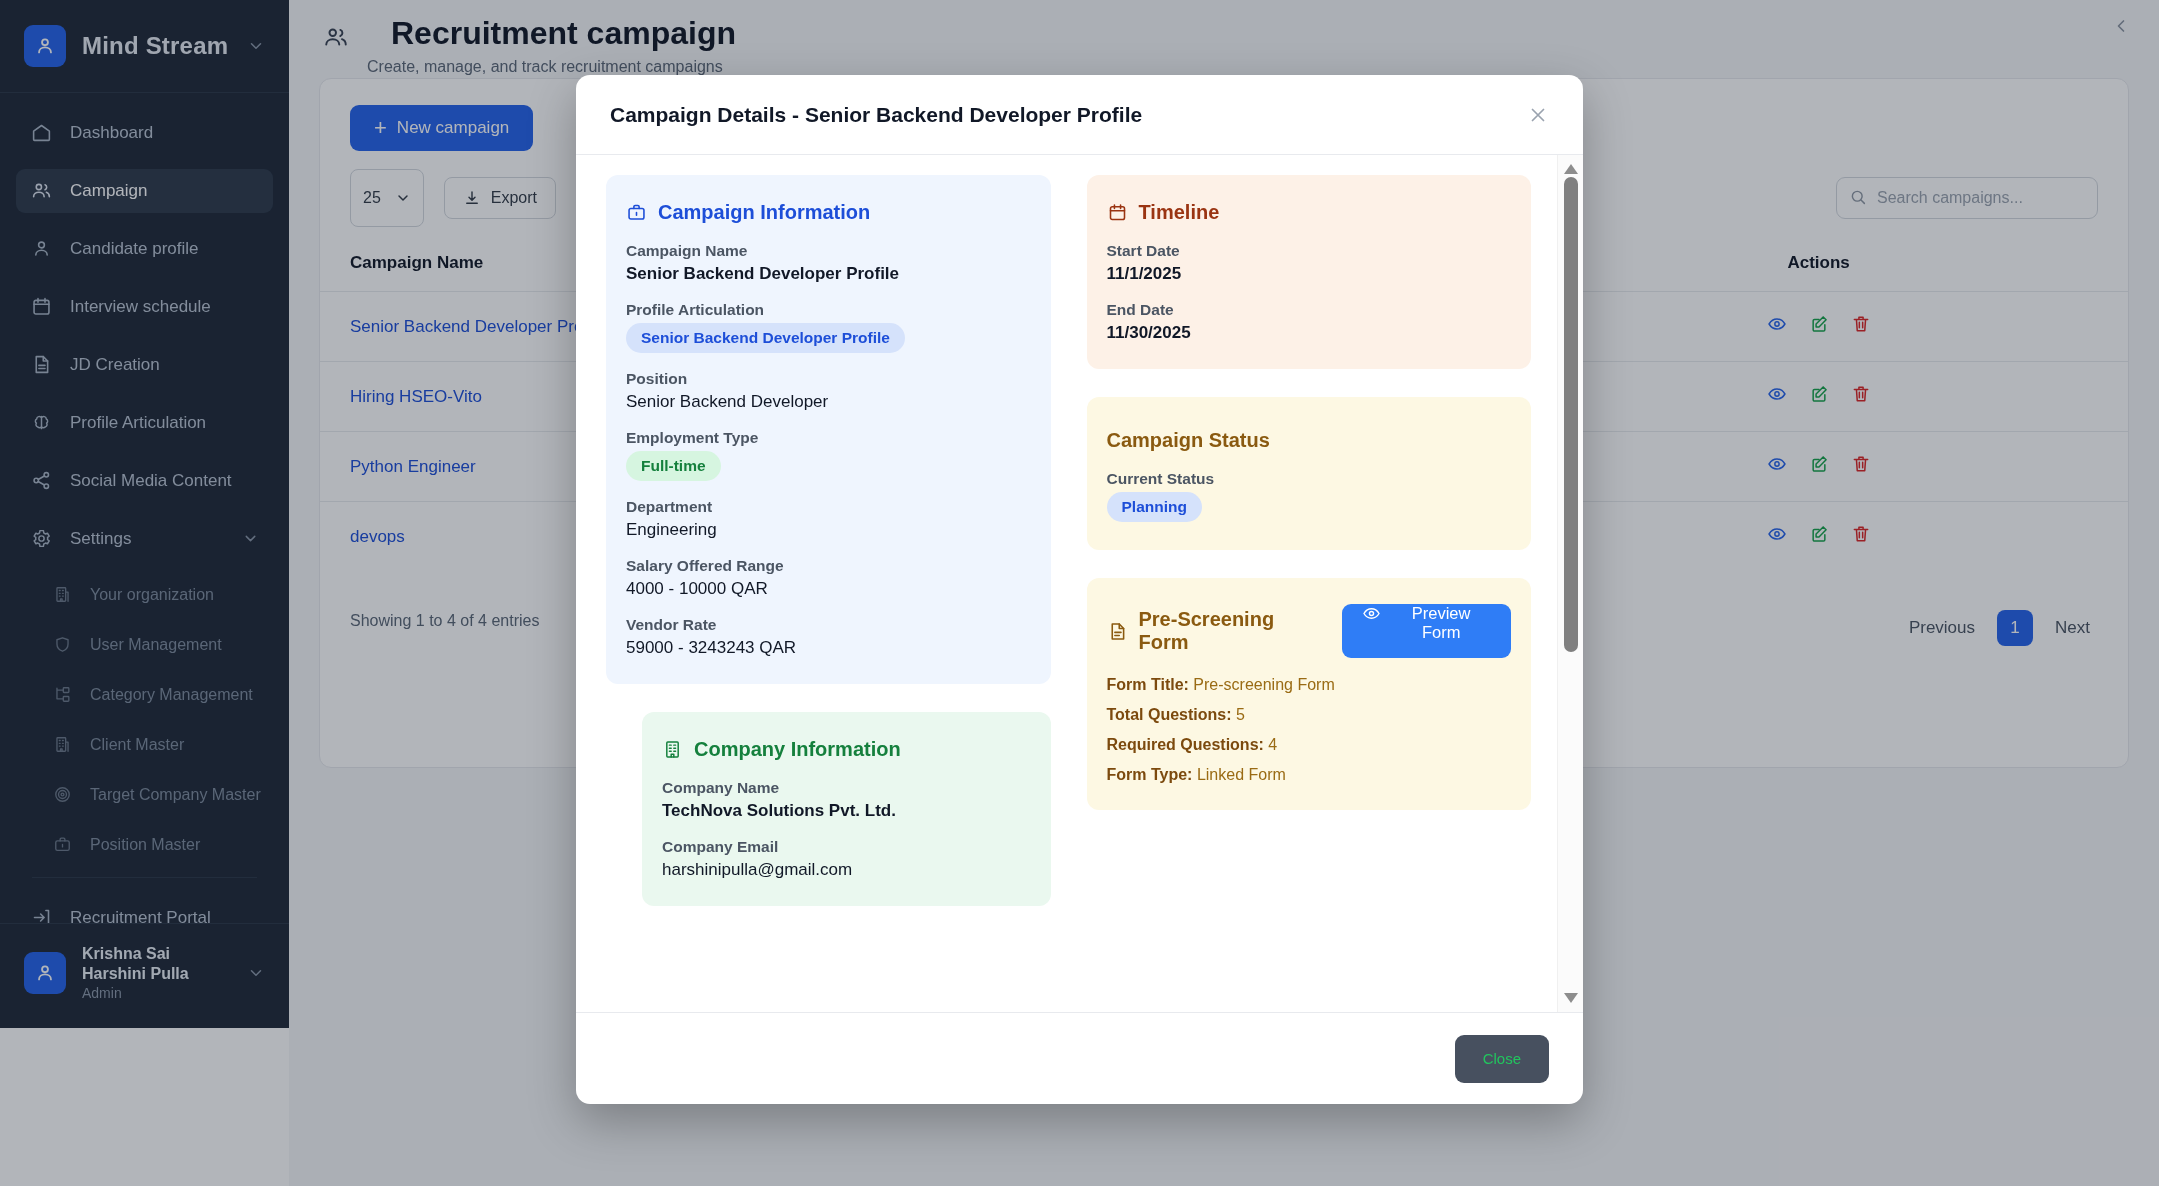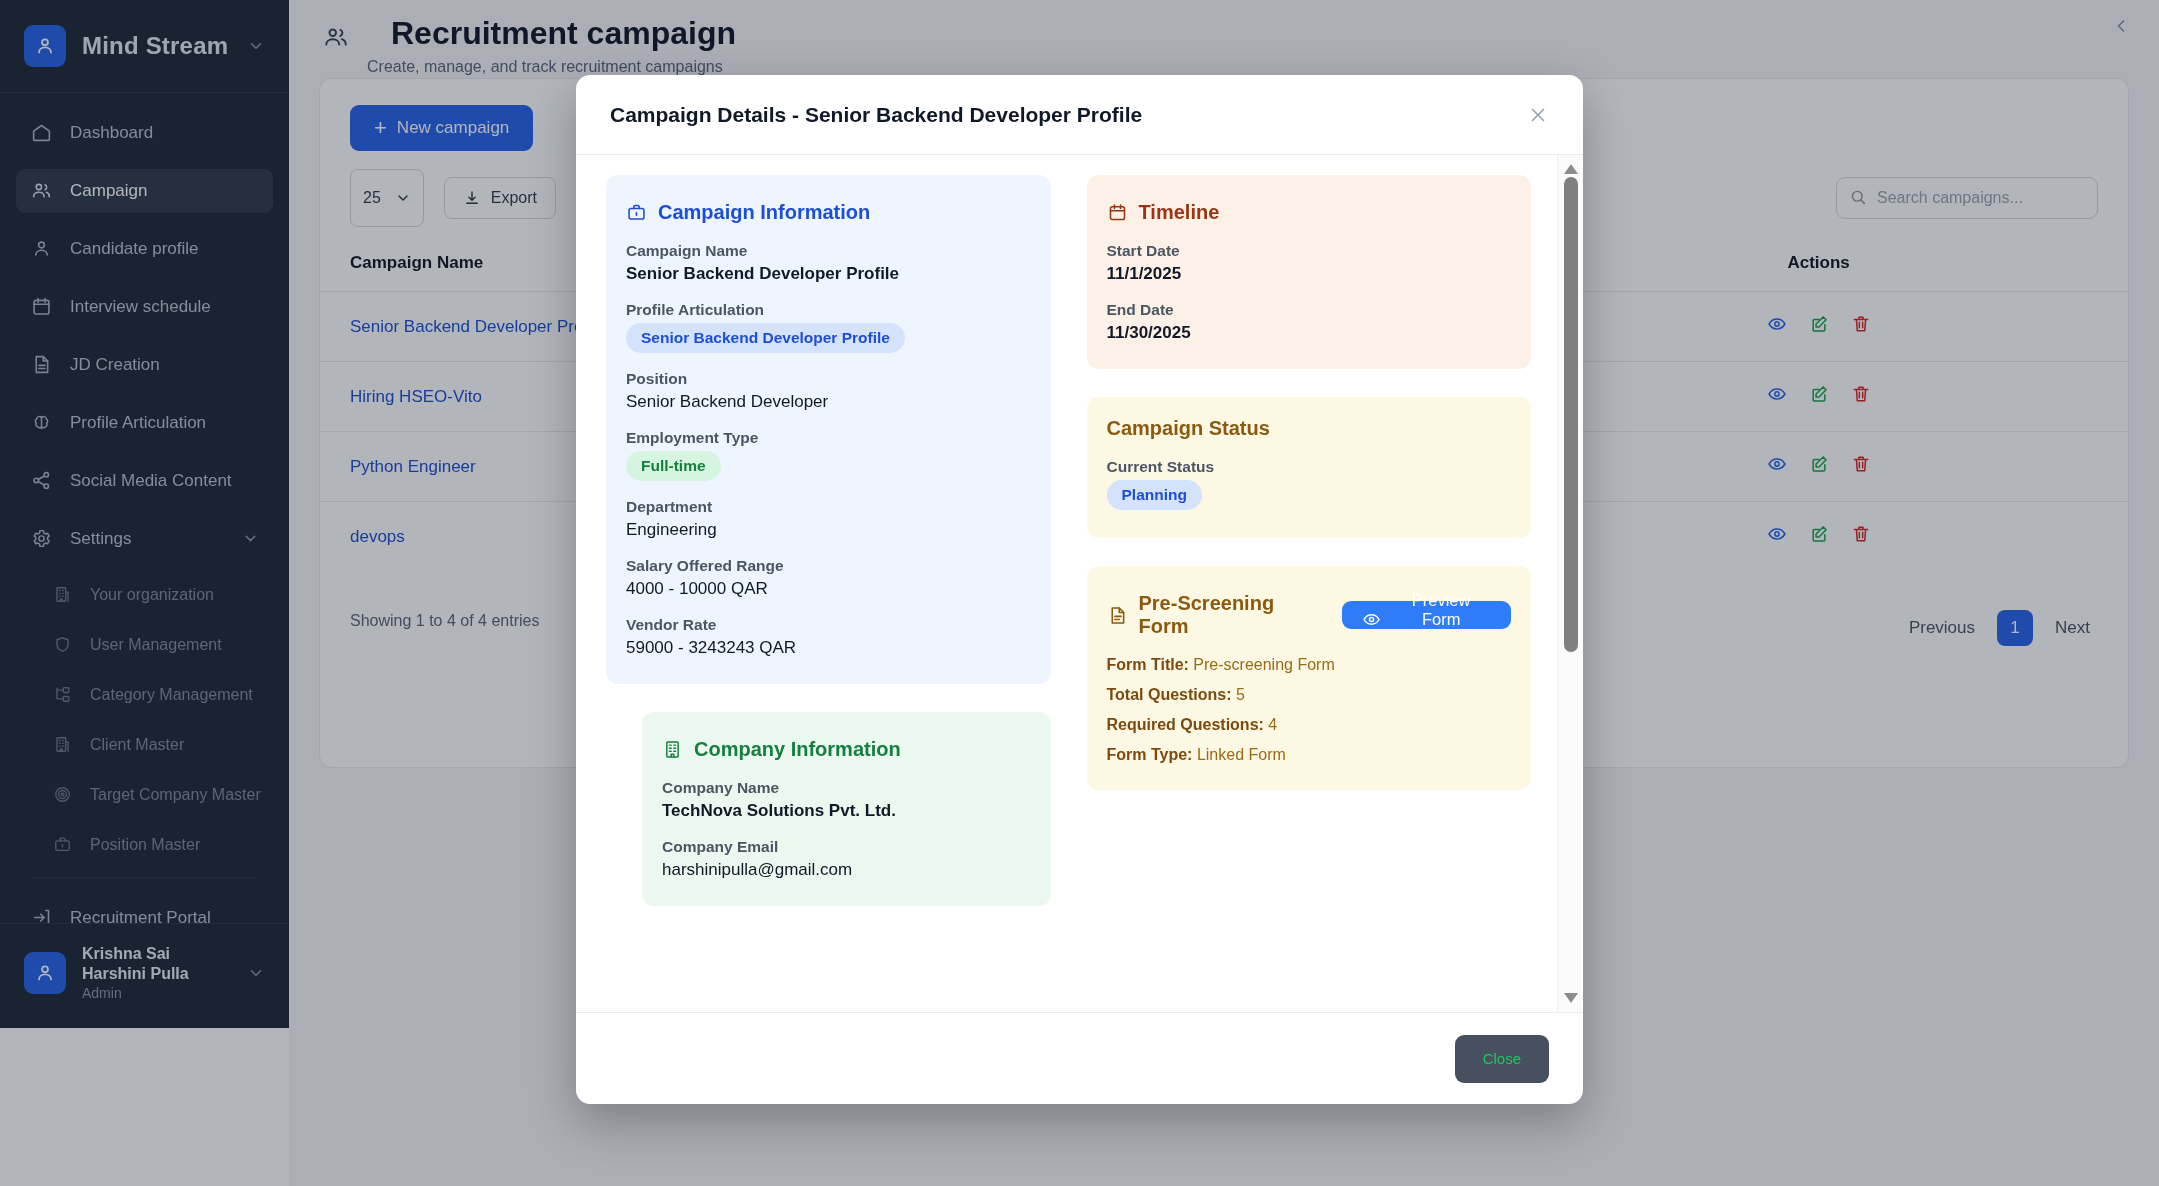--- a/index.html
+++ b/index.html
@@ -225,22 +225,22 @@
     display: inline-block; border-radius: 999px;
     padding: 6px 15px; font-size: 15.5px; font-weight: 600;
   }
   .pill-blue { background: #d5e2fb; color: #1d4ed8; }
   .pill-green { background: #d6f5e0; color: #15803d; }
 
   .ps-head { display: flex; align-items: center; gap: 16px; margin-bottom: 18px; }
   .ps-head .sec-title { margin-bottom: 0; }
   .btn-preview {
     background: #2f7df6; color: #fff; border: none; border-radius: 9px;
-    height: 28px; padding: 0 20px; font-size: 16.5px; font-family: inherit;
-    display: inline-flex; align-items: flex-end; gap: 10px; cursor: pointer;
+    height: 54px; padding: 0 20px; font-size: 16.5px; font-family: inherit;
+    display: inline-flex; align-items: flex-start; gap: 10px; cursor: pointer;
   }
   .ps-line { font-size: 16px; color: #9a6b14; margin-bottom: 12px; }
   .ps-line b { color: #7c4a0e; font-weight: 700; }
   .ps-line:last-child { margin-bottom: 0; }
 
   .right-col > .sec { margin-bottom: 28px; }
   .right-col > .sec:last-child { margin-bottom: 0; }
   .left-col > .sec { margin-bottom: 28px; }
   .left-col > .sec:last-child { margin-bottom: 0; }
 
@@ -739,21 +739,21 @@
             <div class="fld">
               <div class="fld-label">Start Date</div>
               <div class="fld-value bold">11/1/2025</div>
             </div>
             <div class="fld">
               <div class="fld-label">End Date</div>
               <div class="fld-value bold">11/30/2025</div>
             </div>
           </div>
 
-          <div class="sec sec-yellow" style="padding-top:20px;padding-bottom:28px;">
+          <div class="sec sec-yellow" style="padding-top:32px;padding-bottom:28px;">
             <div class="sec-title">
               <span>Campaign Status</span>
             </div>
             <div class="fld">
               <div class="fld-label">Current Status</div>
               <div class="fld-value"><span class="pill pill-blue">Planning</span></div>
             </div>
           </div>
 
           <div class="sec sec-yellow">

